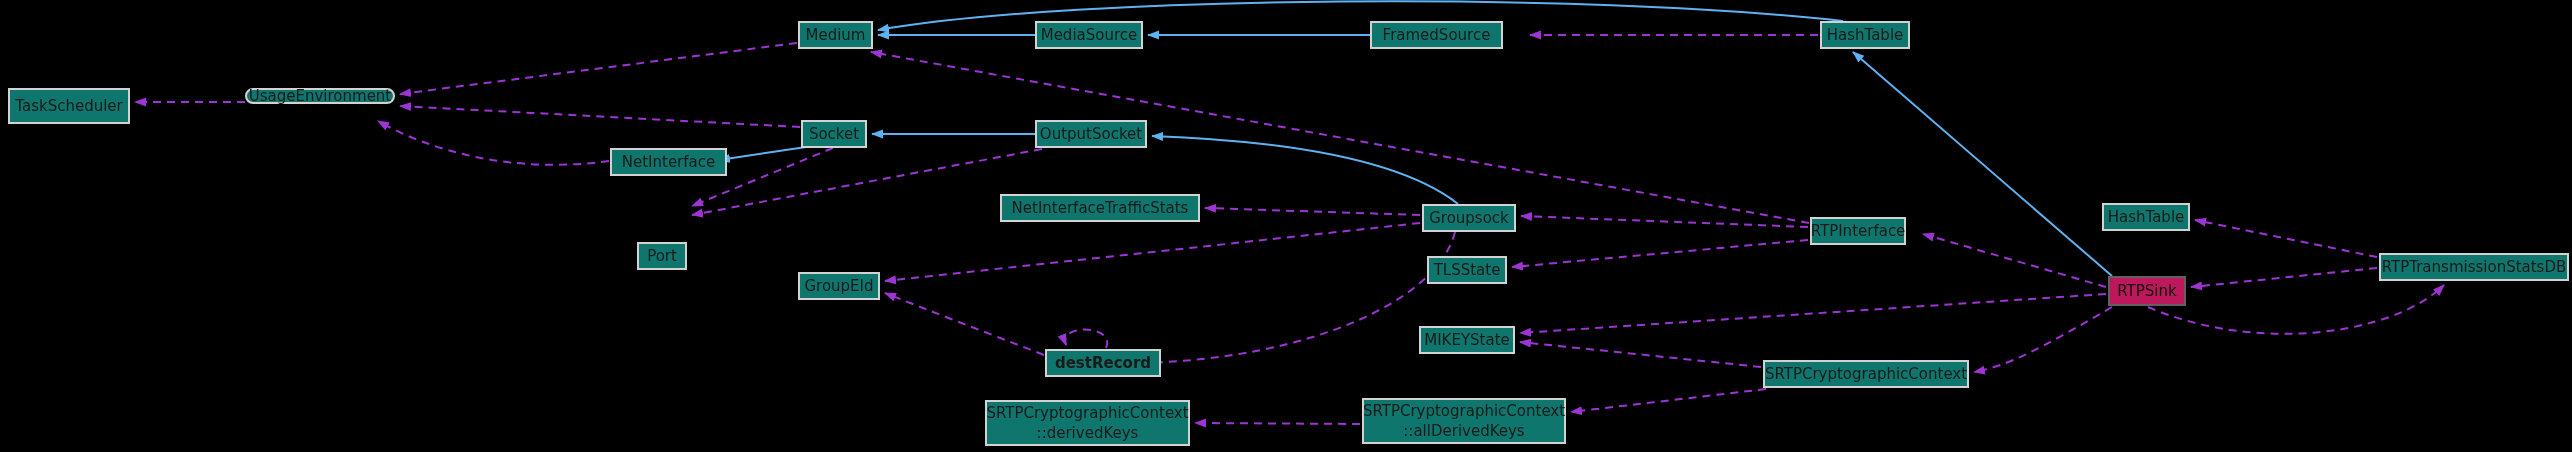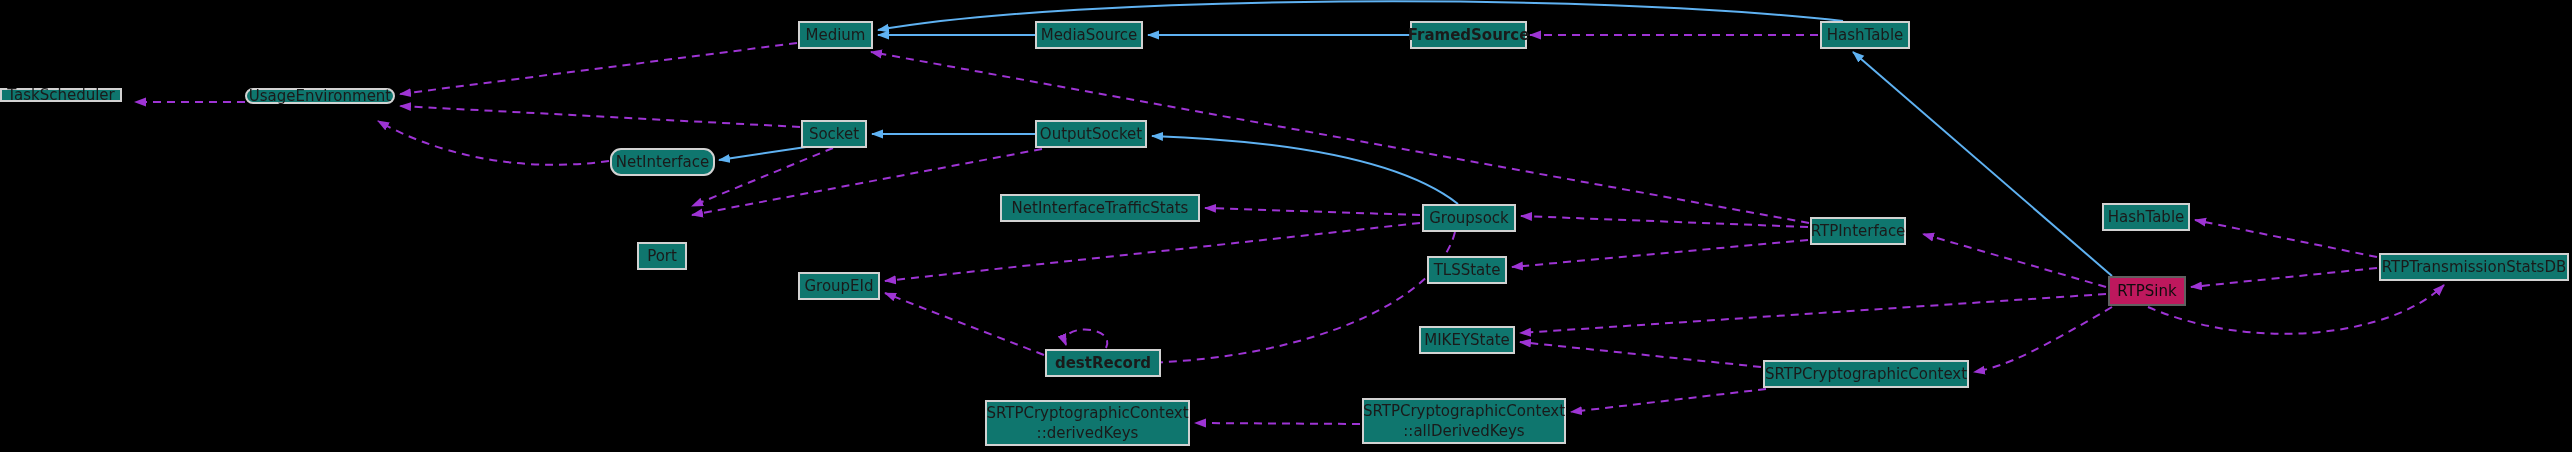--- a/index.html
+++ b/index.html
@@ -65,29 +65,29 @@
       <path d="M 2106 294 L 1520 333" class="edge edge--use" stroke="#9e34d4" marker-end="url(#ah-use)"></path>
       <path d="M 2112 307 C 2040 349 2008 366 1974 372" class="edge edge--use" stroke="#9e34d4" marker-end="url(#ah-use)"></path>
       <path d="M 1761 367 L 1520 342" class="edge edge--use" stroke="#9e34d4" marker-end="url(#ah-use)"></path>
       <path d="M 1766 389 L 1571 412" class="edge edge--use" stroke="#9e34d4" marker-end="url(#ah-use)"></path>
       <path d="M 1360 424 L 1195 423" class="edge edge--use" stroke="#9e34d4" marker-end="url(#ah-use)"></path>
       <path d="M 2377 257 L 2195 220" class="edge edge--use" stroke="#9e34d4" marker-end="url(#ah-use)"></path>
       <path d="M 2377 268 L 2191 287" class="edge edge--use" stroke="#9e34d4" marker-end="url(#ah-use)"></path>
       <path d="M 2148 307 C 2255 353 2392 336 2444 285" class="edge edge--use" stroke="#9e34d4" marker-end="url(#ah-use)"></path>
     </svg>
   <div id="nodes">
-      <div class="node" style="left: 0; top: 88px; width: 122px; height: 14px;">TaskScheduler</div>
+      <div class="node" style="left: 8px; top: 88px; width: 122px; height: 36px;">TaskScheduler</div>
       <div class="node" style="left: 245px; top: 88px; width: 150px; height: 16px; border-radius: 8px;">UsageEnvironment</div>
       <div class="node" style="left: 798px; top: 21px; width: 75px; height: 28px;">Medium</div>
       <div class="node" style="left: 1035px; top: 21px; width: 108px; height: 28px;">MediaSource</div>
-      <div class="node" style="left: 1410px; top: 21px; width: 117px; height: 28px; font-weight: bold;">FramedSource</div>
+      <div class="node" style="left: 1370px; top: 21px; width: 133px; height: 28px;">FramedSource</div>
       <div class="node" style="left: 1820px; top: 21px; width: 90px; height: 28px;">HashTable</div>
       <div class="node" style="left: 801px; top: 120px; width: 66px; height: 28px;">Socket</div>
       <div class="node" style="left: 1035px; top: 120px; width: 112px; height: 28px;">OutputSocket</div>
-      <div class="node" style="left: 610px; top: 148px; width: 105px; height: 28px; border-radius: 11px;">NetInterface</div>
+      <div class="node" style="left: 610px; top: 148px; width: 117px; height: 28px;">NetInterface</div>
       <div class="node" style="left: 637px; top: 198px; width: 50px; height: 28px; margin-top: 44px;">Port</div>
       <div class="node" style="left: 1000px; top: 194px; width: 200px; height: 28px;">NetInterfaceTrafficStats</div>
       <div class="node" style="left: 1422px; top: 204px; width: 94px; height: 28px;">Groupsock</div>
       <div class="node" style="left: 1427px; top: 256px; width: 80px; height: 28px;">TLSState</div>
       <div class="node" style="left: 1810px; top: 217px; width: 96px; height: 28px;">RTPInterface</div>
       <div class="node" style="left: 2102px; top: 203px; width: 88px; height: 28px;">HashTable</div>
       <div class="node node--highlight" style="left: 2108px; top: 276px; width: 78px; height: 30px;">RTPSink</div>
       <div class="node" style="left: 2379px; top: 253px; width: 190px; height: 28px;">RTPTransmissionStatsDB</div>
       <div class="node" style="left: 798px; top: 272px; width: 82px; height: 28px;">GroupEId</div>
       <div class="node" style="left: 1045px; top: 349px; width: 116px; height: 28px; font-weight: bold;">destRecord</div>

